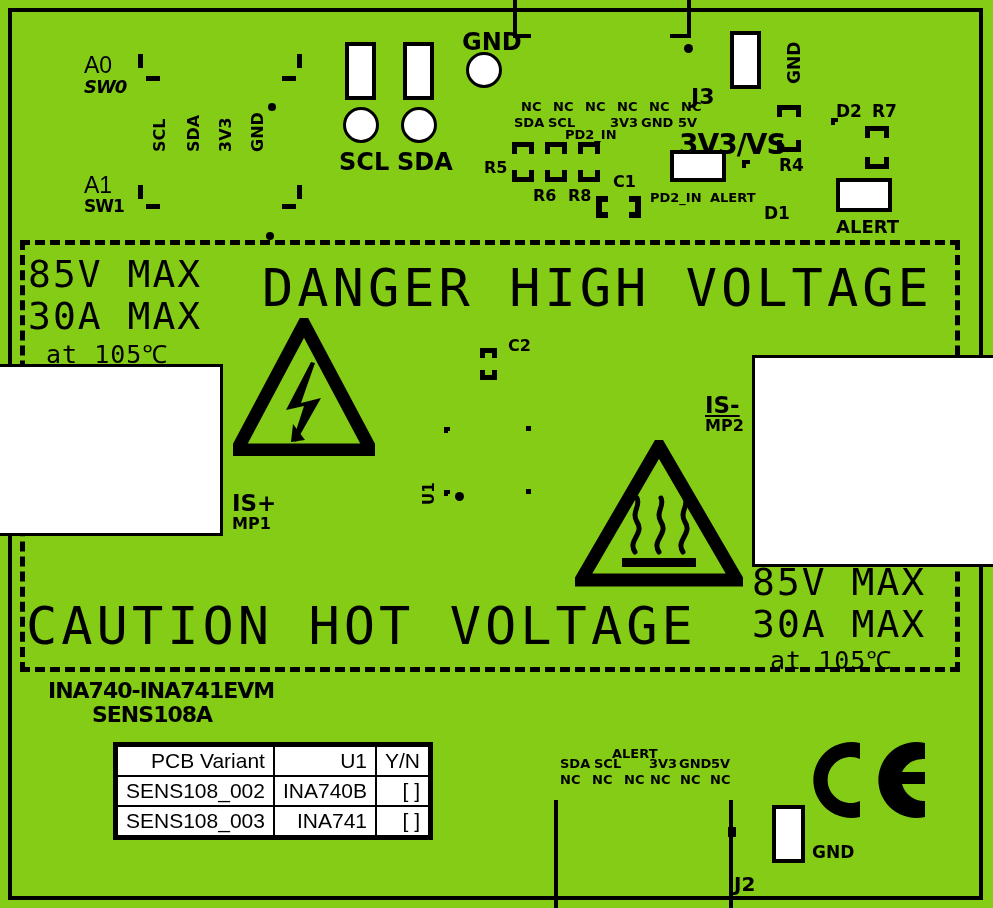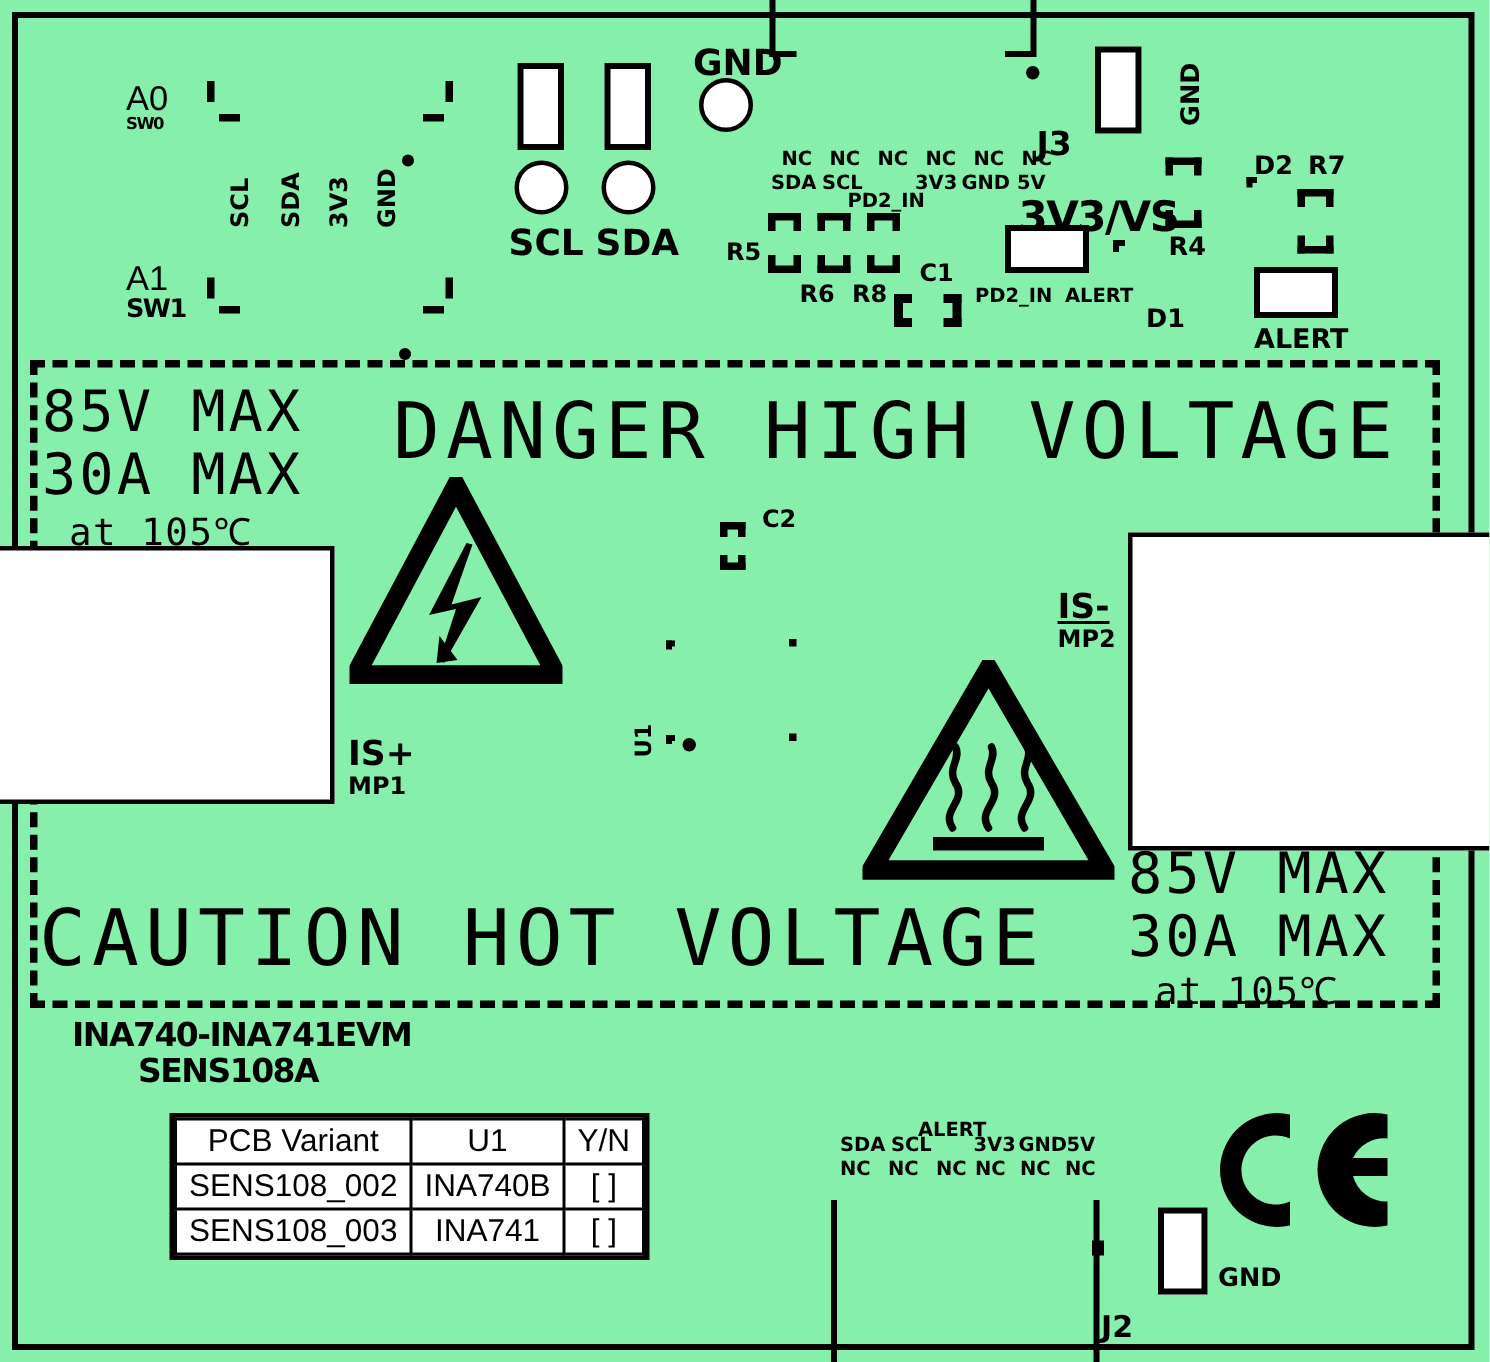--- a/index.html
+++ b/index.html
@@ -1,21 +1,21 @@
 <!DOCTYPE html>
 <html><head>
 <meta charset="utf-8">
 <title>PCB Silkscreen — INA740-INA741EVM</title>
 <style>
   html,body{margin:0;padding:0;background:#ffffff;}
   body{font-family:"Liberation Sans", sans-serif;}
   #board{
     position:relative;
     width:993px;height:908px;
-    background:#86efac;
+    background:#84cc16;
     overflow:hidden;
   }
   .abs{position:absolute;}
   
   #board-outline{
     left:8px;top:8px;width:975px;height:892px;
     border:4px solid #000;
     box-sizing:border-box;
   }
   
@@ -70,37 +70,37 @@
   .dot{background:#000;border-radius:50%;}
   .vrot{transform:rotate(-90deg);transform-origin:left top;}
   
   .corner-tl{border-top:4px solid #000;border-left:4px solid #000;box-sizing:border-box;}
   .table-var{
     border-collapse:collapse;
     font-family:"Liberation Sans", sans-serif;
     font-size:21px;color:#000;background:#fff;
   }
   .table-var th,.table-var td{
-    border:2px solid #000;padding:2px 8px;text-align:center;font-weight:normal;
+    border:2px solid #000;padding:2px 8px;text-align:right;font-weight:normal;
   }
   .table-var{outline:3px solid #000;}
   .fcc{
     font-family:"Liberation Sans", sans-serif;
     font-weight:bold;font-size:16px;color:#000;white-space:nowrap;
   }
 </style>
 </head>
 <body>
 
 <div id="board">
 
   <div class="abs" id="board-outline"></div>
 
   <div class="abs silk-thin" style="left:84px;top:52px;font-size:23px;">A0</div>
-  <div class="abs silk" style="left:84px;top:76px;font-size:11px;letter-spacing:-1px;">SW0</div>
+  <div class="abs silk" style="left:84px;top:76px;font-size:18px;letter-spacing:-1px;font-style:italic;">SW0</div>
 
   <div class="abs silk-thin" style="left:84px;top:172px;font-size:23px;">A1</div>
   <div class="abs silk" style="left:84px;top:196px;font-size:17px;letter-spacing:-1px;">SW1</div>
 
   <div class="abs tick" style="left:138px;top:54px;width:5px;height:14px;"></div>
   <div class="abs tick" style="left:146px;top:76px;width:14px;height:5px;"></div>
   <div class="abs tick" style="left:297px;top:54px;width:5px;height:14px;"></div>
   <div class="abs tick" style="left:282px;top:76px;width:14px;height:5px;"></div>
   <div class="abs dot" style="left:268px;top:103px;width:8px;height:8px;"></div>
 

